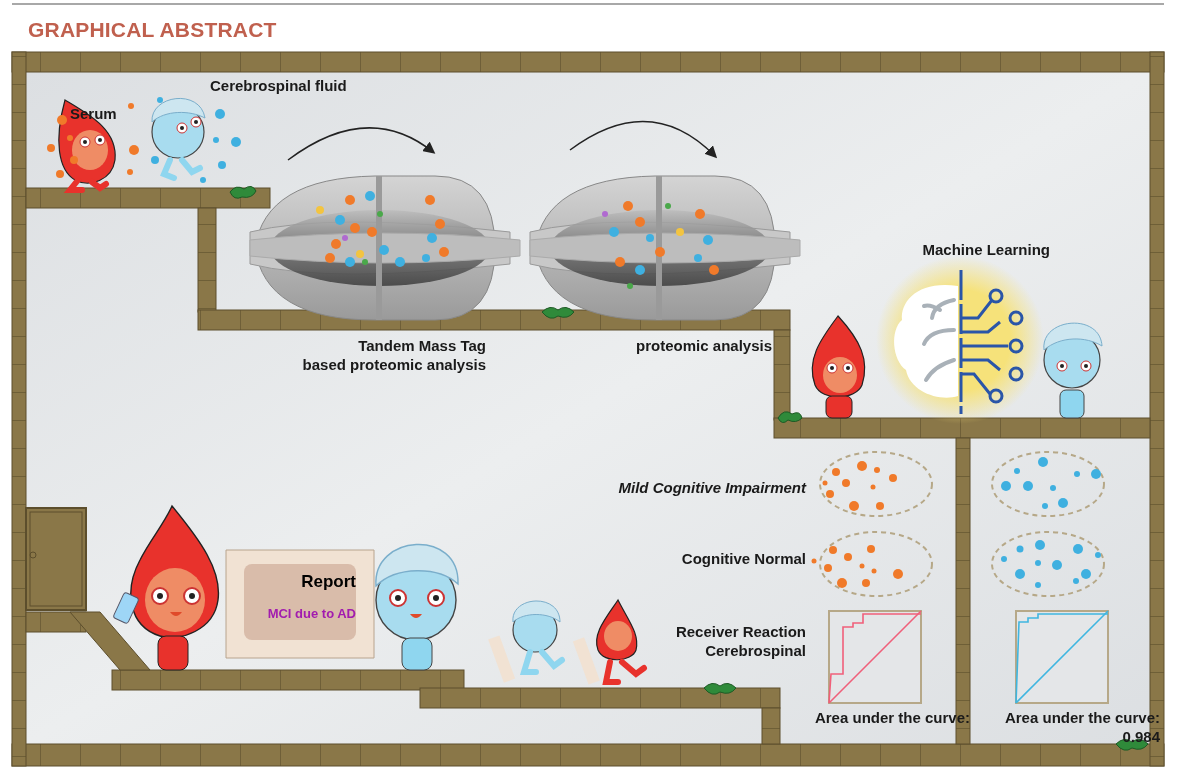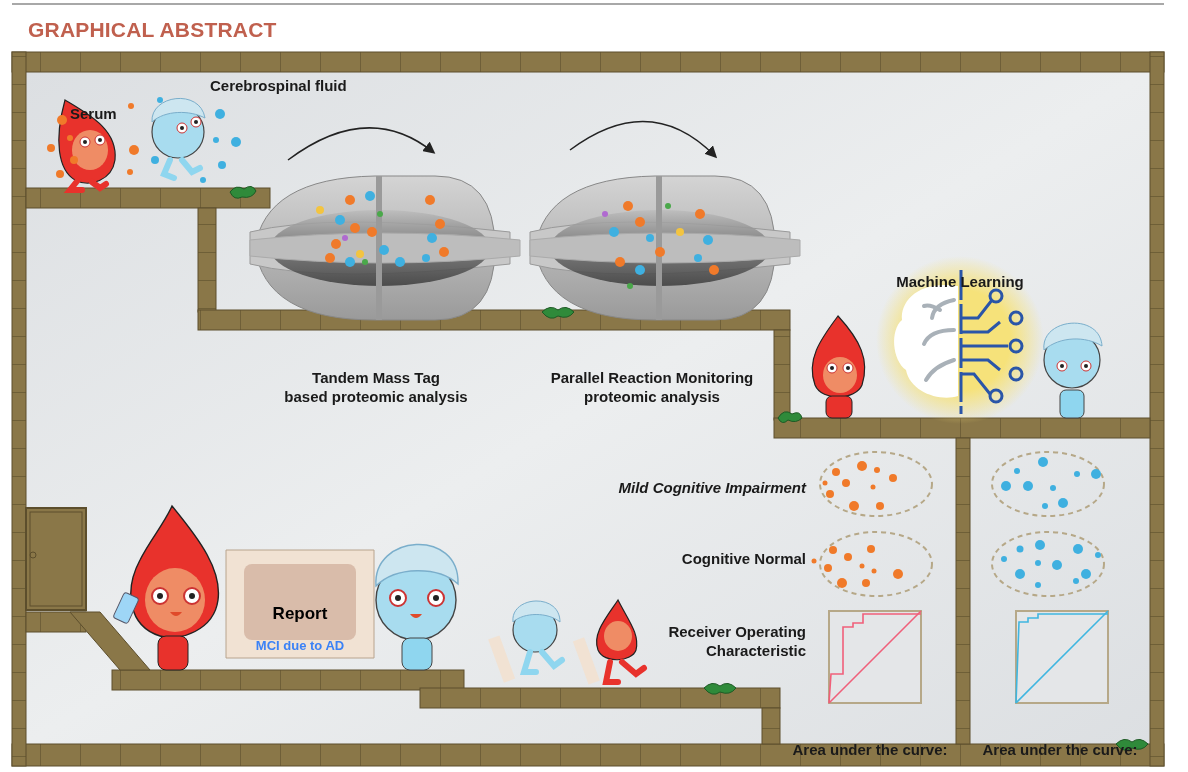--- a/index.html
+++ b/index.html
@@ -1,21 +1,21 @@
 <!DOCTYPE html>
 <html><head>
 <meta charset="utf-8">
 <style>
   html,body{margin:0;padding:0;background:#fff;}
   body{width:1188px;height:772px;position:relative;overflow:hidden;font-family:"Liberation Sans",sans-serif;}
   .topline{position:absolute;left:12px;top:3px;width:1152px;height:2px;background:#a8a8a8;}
   .title{position:absolute;left:28px;top:18px;font-size:21px;font-weight:bold;color:#c0604e;letter-spacing:0.2px;}
   .stage{position:absolute;left:0;top:0;}
   .lbl{position:absolute;font-weight:bold;color:#1a1a1a;font-size:15px;line-height:19px;}
-  .c{text-align:center;margin-top:32px;}
+  .c{text-align:right;}
   .r{text-align:right;}
 </style>
 </head>
 <body>
 
 <div class="topline"></div>
 <div class="title">GRAPHICAL ABSTRACT</div>
 
 <svg class="stage" width="1188" height="772" viewBox="0 0 1188 772">
   <defs>
@@ -324,39 +324,39 @@
     <path d="M618,600 C628,620 640,634 636,650 C632,662 604,664 598,650 C592,634 606,618 618,600Z" fill="#e8322c" stroke="#222" stroke-width="1.2"></path>
     <ellipse cx="618" cy="636" rx="14" ry="15" fill="#ef8c65"></ellipse>
     <rect x="580" y="638" width="12" height="46" fill="#f1e2d3" transform="rotate(-20 586 660)"></rect>
     <path d="M610,662 l-4,20 l12,0 M622,662 l14,12 l8,-6" stroke="#e8322c" stroke-width="6" fill="none" stroke-linecap="round"></path>
   </g>
 </svg>
 
 <div class="lbl" style="left:70px;top:76px;margin-top:28px;">Serum</div>
 <div class="lbl" style="left:210px;top:76px;">Cerebrospinal fluid</div>
 
-<div class="lbl c" style="left:256px;top:336px;width:240px;">
+<div class="lbl c" style="left:246px;top:336px;width:240px;">
   <div>Tandem Mass Tag</div>
   <div>based proteomic analysis</div>
 </div>
 <div class="lbl c" style="left:532px;top:336px;width:240px;">
-  <div>Parallel Reaction Monitoring</div>
   <div>proteomic analysis</div>
 </div>
 
 <div class="lbl c" style="left:870px;top:240px;width:180px;">Machine Learning</div>
 
 <div class="lbl r" style="left:560px;top:478px;width:246px;font-style:italic;">Mild Cognitive Impairment</div>
 <div class="lbl r" style="left:560px;top:549px;width:246px;">Cognitive Normal</div>
 <div class="lbl r" style="left:620px;top:622px;width:186px;">
-  <div>Receiver Operating</div>
-  <div>Characteristic</div>
+  <div>Receiver Reaction</div>
+  <div>Cerebrospinal</div>
 </div>
 
 <div class="lbl c" style="left:244px;top:572px;width:112px;font-size:17px;color:#000000;">Report</div>
-<div class="lbl c" style="left:244px;top:604px;width:112px;font-size:13px;color:#3b82f6;">MCI due to AD</div>
+<div class="lbl c" style="left:244px;top:604px;width:112px;font-size:13px;color:#a21caf;">MCI due to AD</div>
 
 <div class="lbl c" style="left:770px;top:708px;width:200px;">
   <div>Area under the curve:</div>
 </div>
 <div class="lbl c" style="left:960px;top:708px;width:200px;">
   <div>Area under the curve:</div>
+  <div>0.984</div>
 </div>
 
 </body></html>

